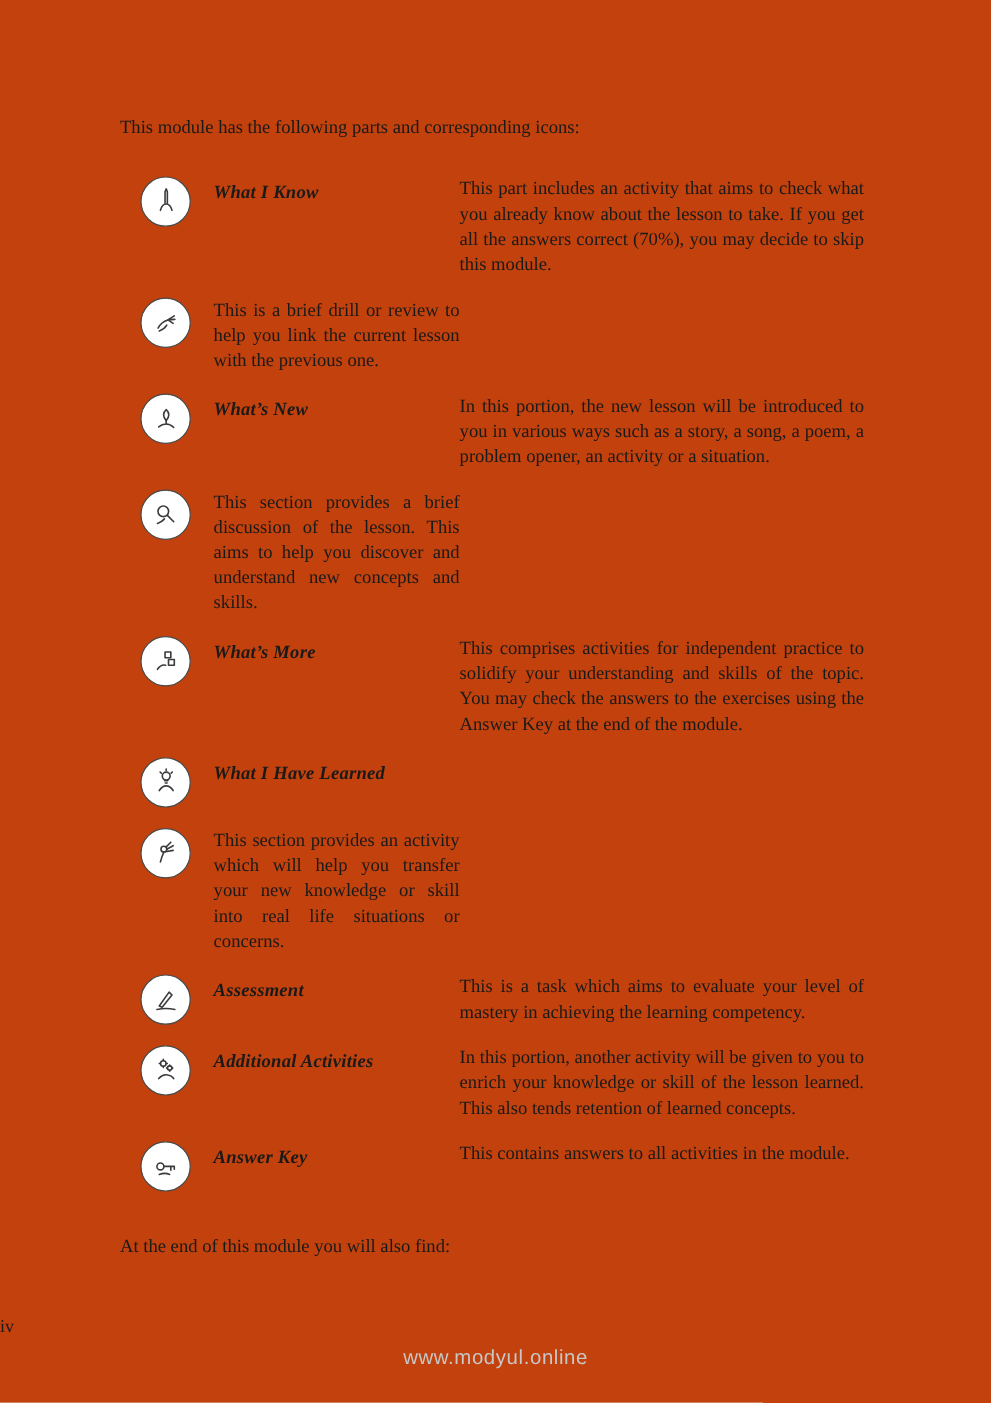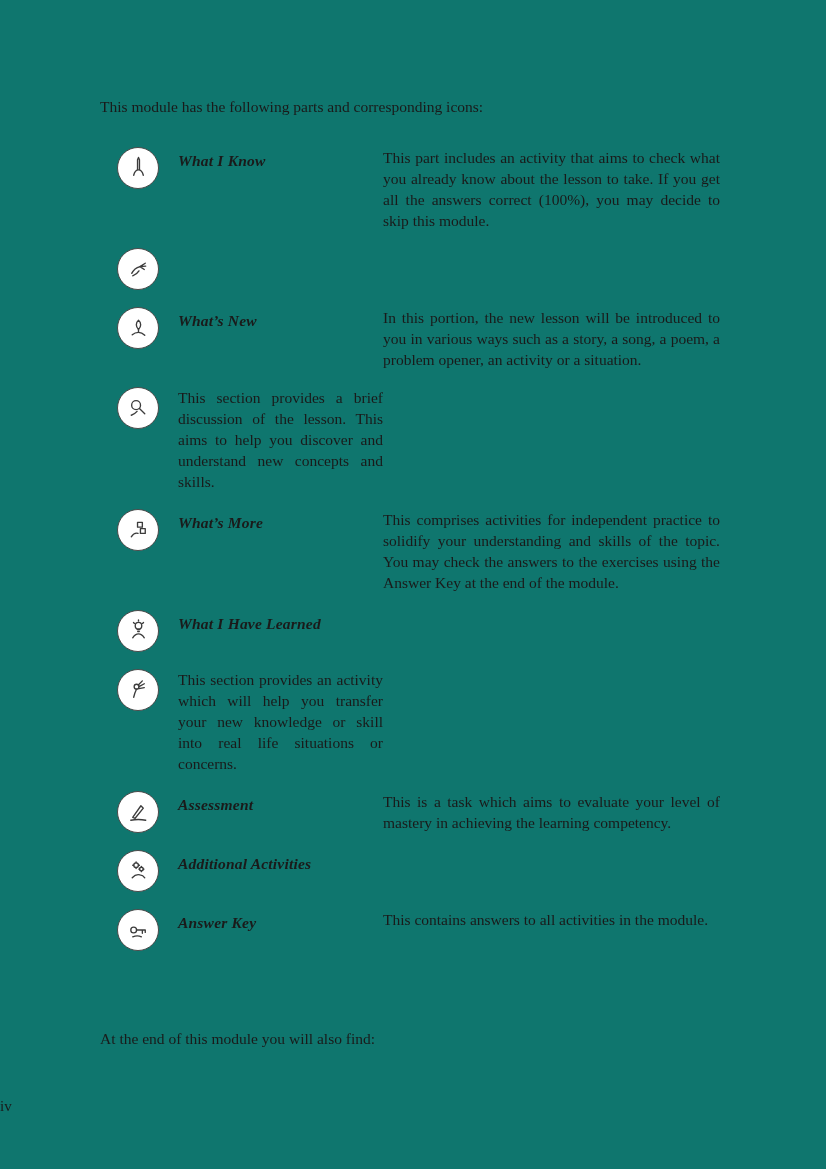--- a/index.html
+++ b/index.html
@@ -1,18 +1,18 @@
 <!DOCTYPE html>
 <html><head>
 <meta charset="utf-8">
 <style>
   html,body{margin:0;padding:0;background:#e8e8e8;}
   .page{
     width:826px;height:1169px;box-sizing:border-box;margin:0 auto;
-    background:#0f766e;position:relative;
+    background:#c2410c;position:relative;
     padding:96px 106px 0 100px;
     font-family:"Liberation Serif","DejaVu Serif",serif;
     color:#1a1a1a;font-size:15.5px;
   }
   .intro{margin:0 0 30px 0;line-height:21px;}
   .items{width:100%;}
   .row{display:grid;grid-template-columns:78px 205px 1fr;margin-bottom:17px;align-items:start;}
   .icon-cell{display:flex;justify-content:flex-start;}
   .icon-circle{
     width:40px;height:40px;margin-left:17px;border:1.3px solid #4a4a4a;border-radius:50%;
@@ -43,33 +43,34 @@
   <div class="row">
     <div class="icon-cell">
       <span class="icon-circle">
             <svg viewBox="0 0 28 28" width="27" height="27" fill="none" stroke="#3c3c3c" stroke-width="1.4" stroke-linecap="round" stroke-linejoin="round">
               <path d="M13 15 L13 5 L14 2.5 L15 5 L15 15"></path>
               <path d="M9 21 C10 17 12 15.5 14 15.5 C16 15.5 18 17 19 21"></path>
             </svg>
           </span>
     </div>
     <div class="label">What I Know</div>
-    <div class="desc">This part includes an activity that aims to check what you already know about the lesson to take. If you get all the answers correct (100%), you may decide to skip this module.</div>
+    <div class="desc">This part includes an activity that aims to check what you already know about the lesson to take. If you get all the answers correct (70%), you may decide to skip this module.</div>
   </div>
 
   <div class="row">
     <div class="icon-cell">
       <span class="icon-circle">
             <svg viewBox="0 0 28 28" width="27" height="27" fill="none" stroke="#3c3c3c" stroke-width="1.4" stroke-linecap="round" stroke-linejoin="round">
               <path d="M7 18 C9 14 12 12 15.5 11"></path>
               <path d="M15.5 11 L21 7.5 M15.5 11 L21.5 10.5 M15.5 11 L20 14"></path>
               <path d="M8 20.5 C11 19.5 13 18 14.5 15.5"></path>
             </svg>
           </span>
     </div>
+    <div class="desc">This is a brief drill or review to help you link the current lesson with the previous one.</div>
   </div>
 
   <div class="row">
     <div class="icon-cell">
       <span class="icon-circle">
             <svg viewBox="0 0 28 28" width="27" height="27" fill="none" stroke="#3c3c3c" stroke-width="1.4" stroke-linecap="round" stroke-linejoin="round">
               <path d="M14 15 C11 12 11 8 14 5.5 C17 8 17 12 14 15 Z"></path>
               <path d="M14 15 L14 18"></path>
               <path d="M7.5 20.5 C10 18.3 12.5 18 14 18 C16 18 18.5 19 20.5 21"></path>
             </svg>
@@ -152,32 +153,34 @@
             <svg viewBox="0 0 28 28" width="27" height="27" fill="none" stroke="#3c3c3c" stroke-width="1.4" stroke-linecap="round" stroke-linejoin="round">
               <circle cx="11.5" cy="7.5" r="2.4"></circle>
               <path d="M11.5 4 L11.5 5 M11.5 10 L11.5 11 M8 7.5 L9 7.5 M14 7.5 L15 7.5"></path>
               <circle cx="17" cy="11.5" r="1.9"></circle>
               <path d="M17 8.8 L17 9.6 M17 13.4 L17 14.2 M14.3 11.5 L15.1 11.5 M18.9 11.5 L19.7 11.5"></path>
               <path d="M7.5 20.5 C10 17.7 13 16.8 15.5 17.5 C17.5 17.8 19.3 18.8 20.5 20.5"></path>
             </svg>
           </span>
     </div>
     <div class="label">Additional Activities</div>
+    <div class="desc">In this portion, another activity will be given to you to enrich your knowledge or skill of the lesson learned. This also tends retention of learned concepts.</div>
   </div>
 
   <div class="row">
     <div class="icon-cell">
       <span class="icon-circle">
             <svg viewBox="0 0 28 28" width="27" height="27" fill="none" stroke="#3c3c3c" stroke-width="1.4" stroke-linecap="round" stroke-linejoin="round">
               <circle cx="9" cy="13.5" r="3"></circle>
               <path d="M12 13.5 L21 13.5 M18 13.5 L18 16.8 M21 13.5 L21 16"></path>
               <path d="M8 20.5 C11 19.3 14.5 19.3 17 20.5"></path>
             </svg>
           </span>
     </div>
     <div class="label">Answer Key</div>
     <div class="desc">This contains answers to all activities in the module.</div>
   </div>
 </div>
 
   <p class="footer-note">At the end of this module you will also find:</p>
   <div class="page-number">iv</div>
+  <div class="watermark">www.modyul.online</div>
 </div>
 
 </body></html>

